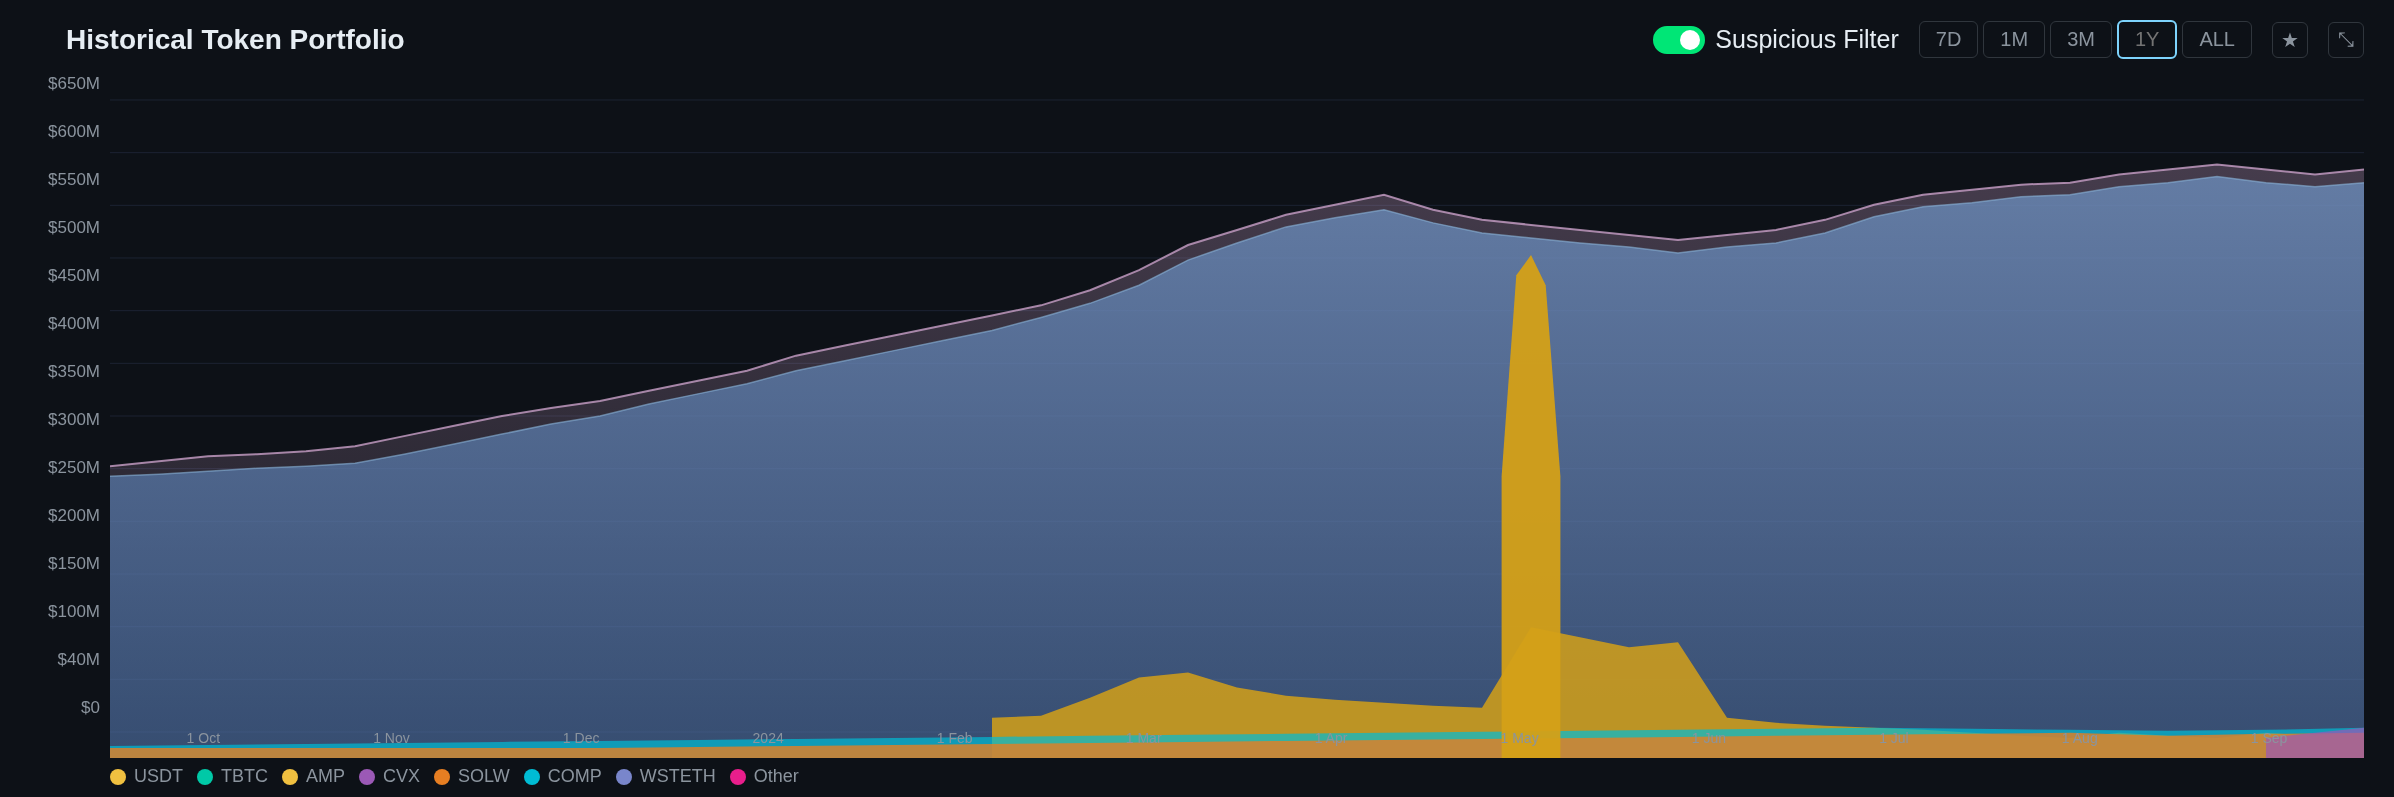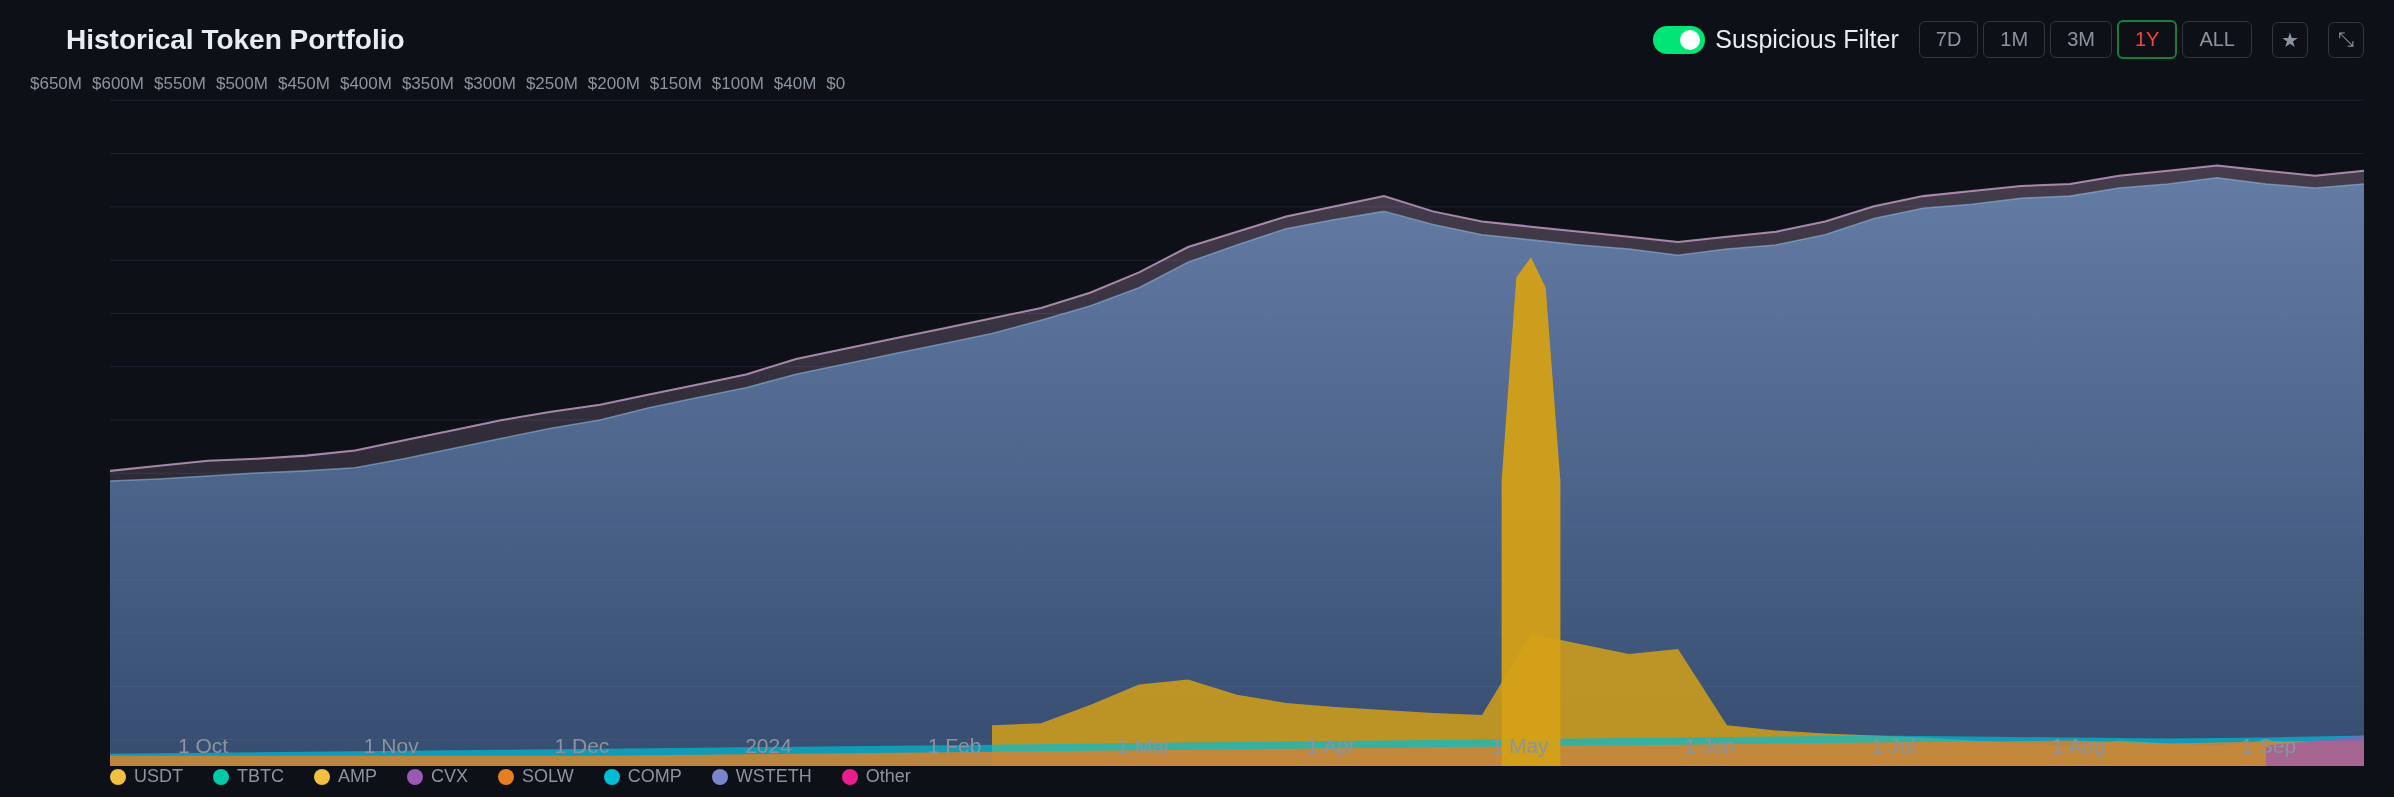--- a/index.html
+++ b/index.html
@@ -69,22 +69,22 @@
     .time-btn {
       padding: 6px 16px;
       border-radius: 6px;
       border: 1px solid #30363d;
       background: transparent;
       color: #8b949e;
       font-size: 20px;
       cursor: pointer;
     }
     .time-btn.active {
-      border: 2px solid #15803d;
-      color: #ef4444;
+      border: 2px solid #7dd3fc;
+      color: #737373;
       background: transparent;
     }
     .icon-btn {
       width: 36px;
       height: 36px;
       border: 1px solid #30363d;
       background: transparent;
       color: #8b949e;
       border-radius: 6px;
       display: flex;
@@ -94,20 +94,22 @@
       font-size: 20px;
     }
     .chart-area {
       flex: 1;
       display: flex;
       position: relative;
     }
     .y-axis {
       width: 80px;
       display: flex;
+      flex-direction: column;
+      justify-content: space-between;
       padding-bottom: 40px;
     }
     .y-label {
       font-size: 17px;
       color: #8b949e;
       text-align: right;
       padding-right: 10px;
     }
     .chart-inner {
       flex: 1;
@@ -124,28 +126,29 @@
       position: absolute;
       bottom: 0;
       left: 0;
       right: 0;
       height: 40px;
       display: flex;
       justify-content: space-around;
       align-items: center;
     }
     .x-label {
-      font-size: 21px;
+      font-size: 14px;
       color: #8b949e;
       white-space: nowrap;
     }
     .legend {
       display: flex;
       align-items: center;
-      gap: 30px;
+      gap: 14px;
+      margin-top: 8px;
       padding-left: 80px;
     }
     .legend-item {
       display: flex;
       align-items: center;
       gap: 8px;
       font-size: 18px;
       color: #8b949e;
     }
     .legend-dot {

